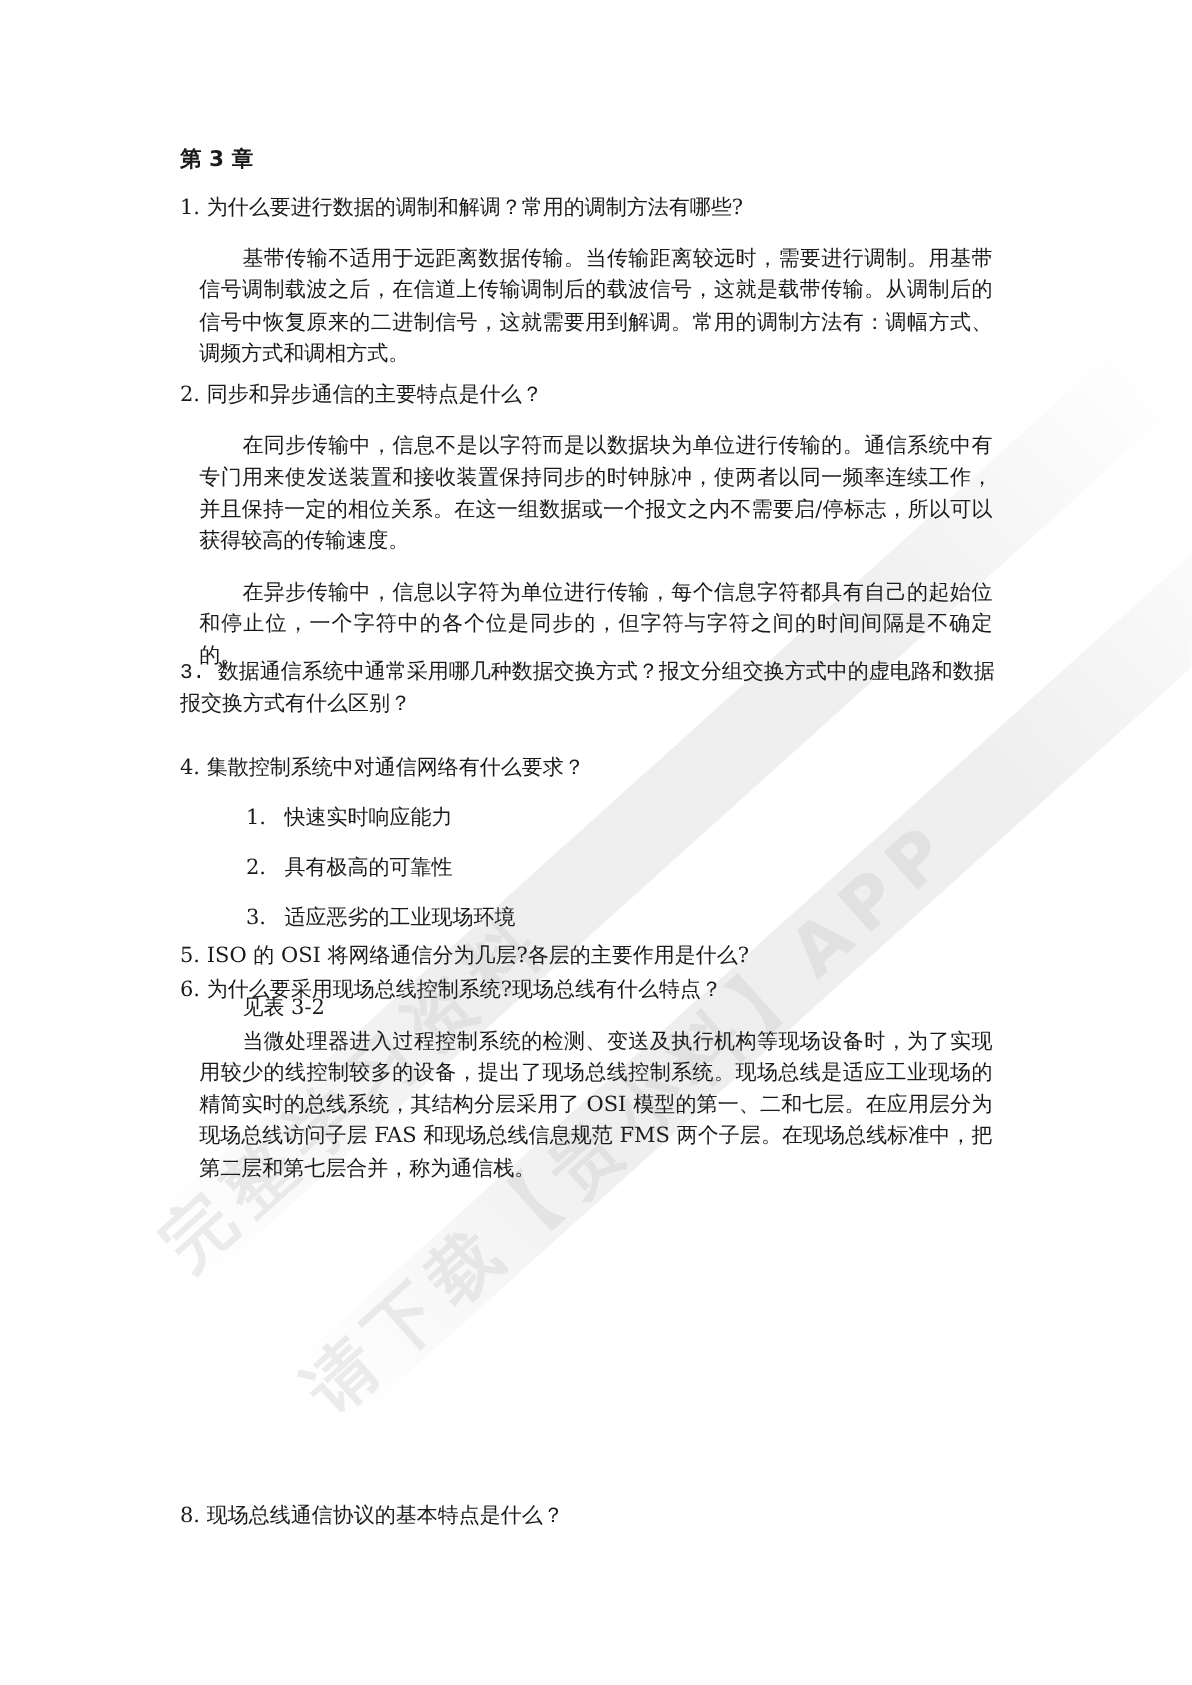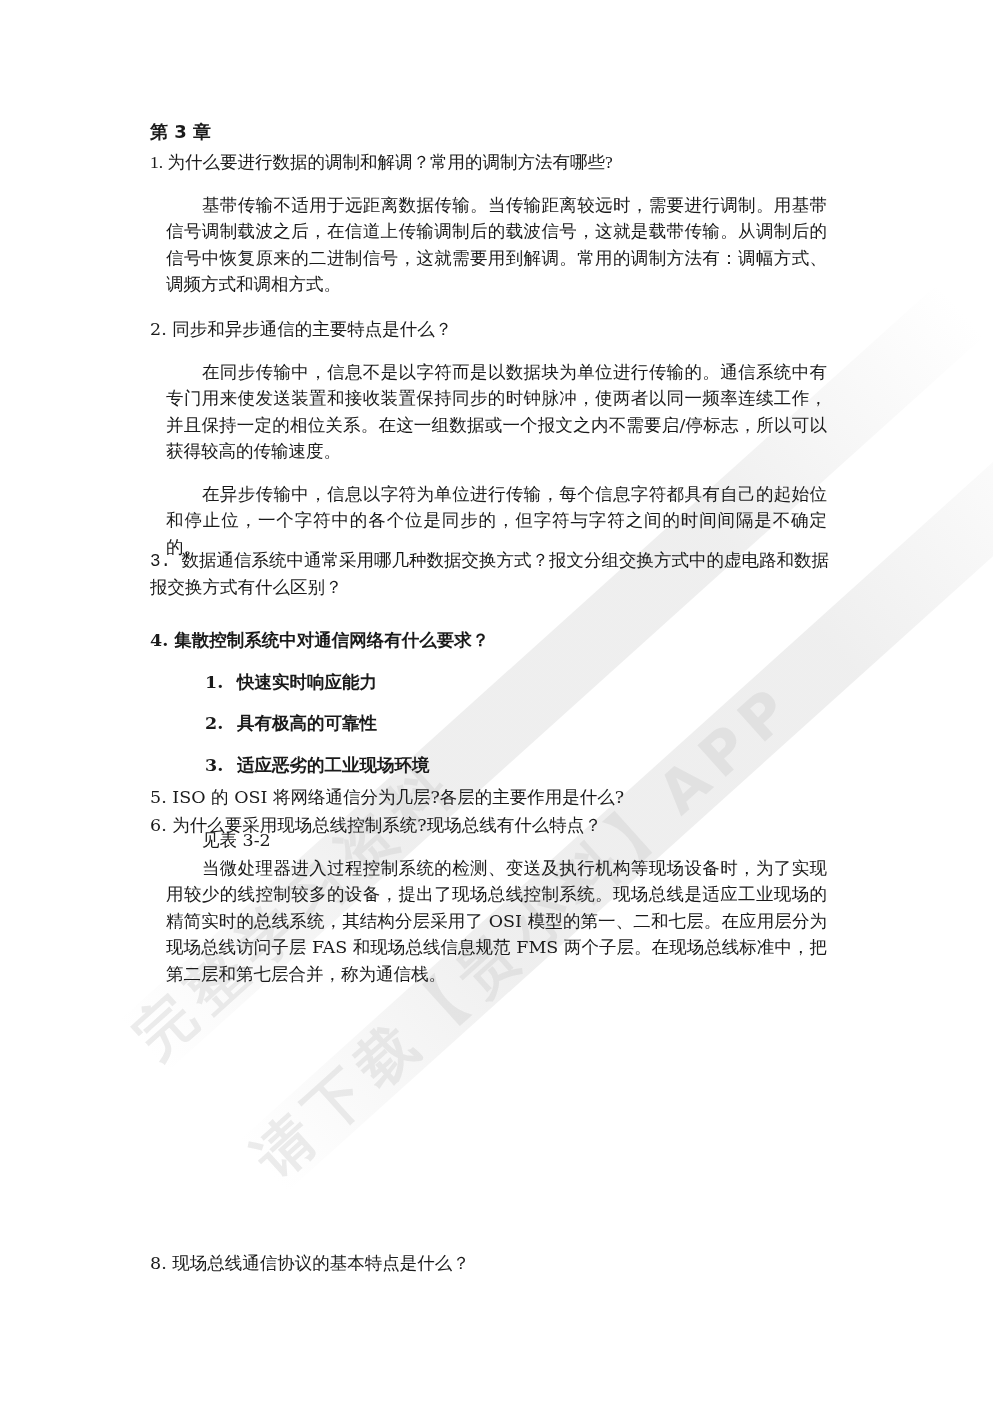--- a/index.html
+++ b/index.html
@@ -34,36 +34,36 @@
 <body>
 
 <div class="watermark">
   <div class="wm-band" style="top: 640px;">完整学习资料</div>
   <div class="wm-band" style="top: 760px; left: 120px;">请下载【贵小料】APP</div>
 </div>
 
 <div class="page">
   <div class="chapter-title">第 3 章</div>
 
-  <div class="block" style="top:149px;font-family:Liberation Serif, serif;">
+  <div class="block" style="top:160px;">
     <p class="q">1. 为什么要进行数据的调制和解调？常用的调制方法有哪些?</p>
     <p class="p">基带传输不适用于远距离数据传输。当传输距离较远时，需要进行调制。用基带信号调制载波之后，在信道上传输调制后的载波信号，这就是载带传输。从调制后的信号中恢复原来的二进制信号，这就需要用到解调。常用的调制方法有：调幅方式、调频方式和调相方式。</p>
   </div>
 
   <div class="block" style="top:316px;">
     <p class="q">2. 同步和异步通信的主要特点是什么？</p>
     <p class="p">在同步传输中，信息不是以字符而是以数据块为单位进行传输的。通信系统中有专门用来使发送装置和接收装置保持同步的时钟脉冲，使两者以同一频率连续工作，并且保持一定的相位关系。在这一组数据或一个报文之内不需要启/停标志，所以可以获得较高的传输速度。</p>
     <p class="p">在异步传输中，信息以字符为单位进行传输，每个信息字符都具有自己的起始位和停止位，一个字符中的各个位是同步的，但字符与字符之间的时间间隔是不确定的。</p>
   </div>
 
   <div class="block" style="top:548px;font-family:Liberation Mono, monospace;">
     <p class="q">3. 数据通信系统中通常采用哪几种数据交换方式？报文分组交换方式中的虚电路和数据报交换方式有什么区别？</p>
   </div>
 
-  <div class="block" style="top:627px;font-weight:bold;">
+  <div class="block" style="top:627px;">
     <p class="q">4. 集散控制系统中对通信网络有什么要求？</p>
     <p class="li"><span class="num">1.</span><span>快速实时响应能力</span></p>
     <p class="li"><span class="num">2.</span><span>具有极高的可靠性</span></p>
     <p class="li"><span class="num">3.</span><span>适应恶劣的工业现场环境</span></p>
   </div>
 
   <div class="block" style="top:784px;">
     <p class="q">5. ISO 的 OSI 将网络通信分为几层?各层的主要作用是什么?</p>
     <p class="p">见表 3-2</p>
   </div>

